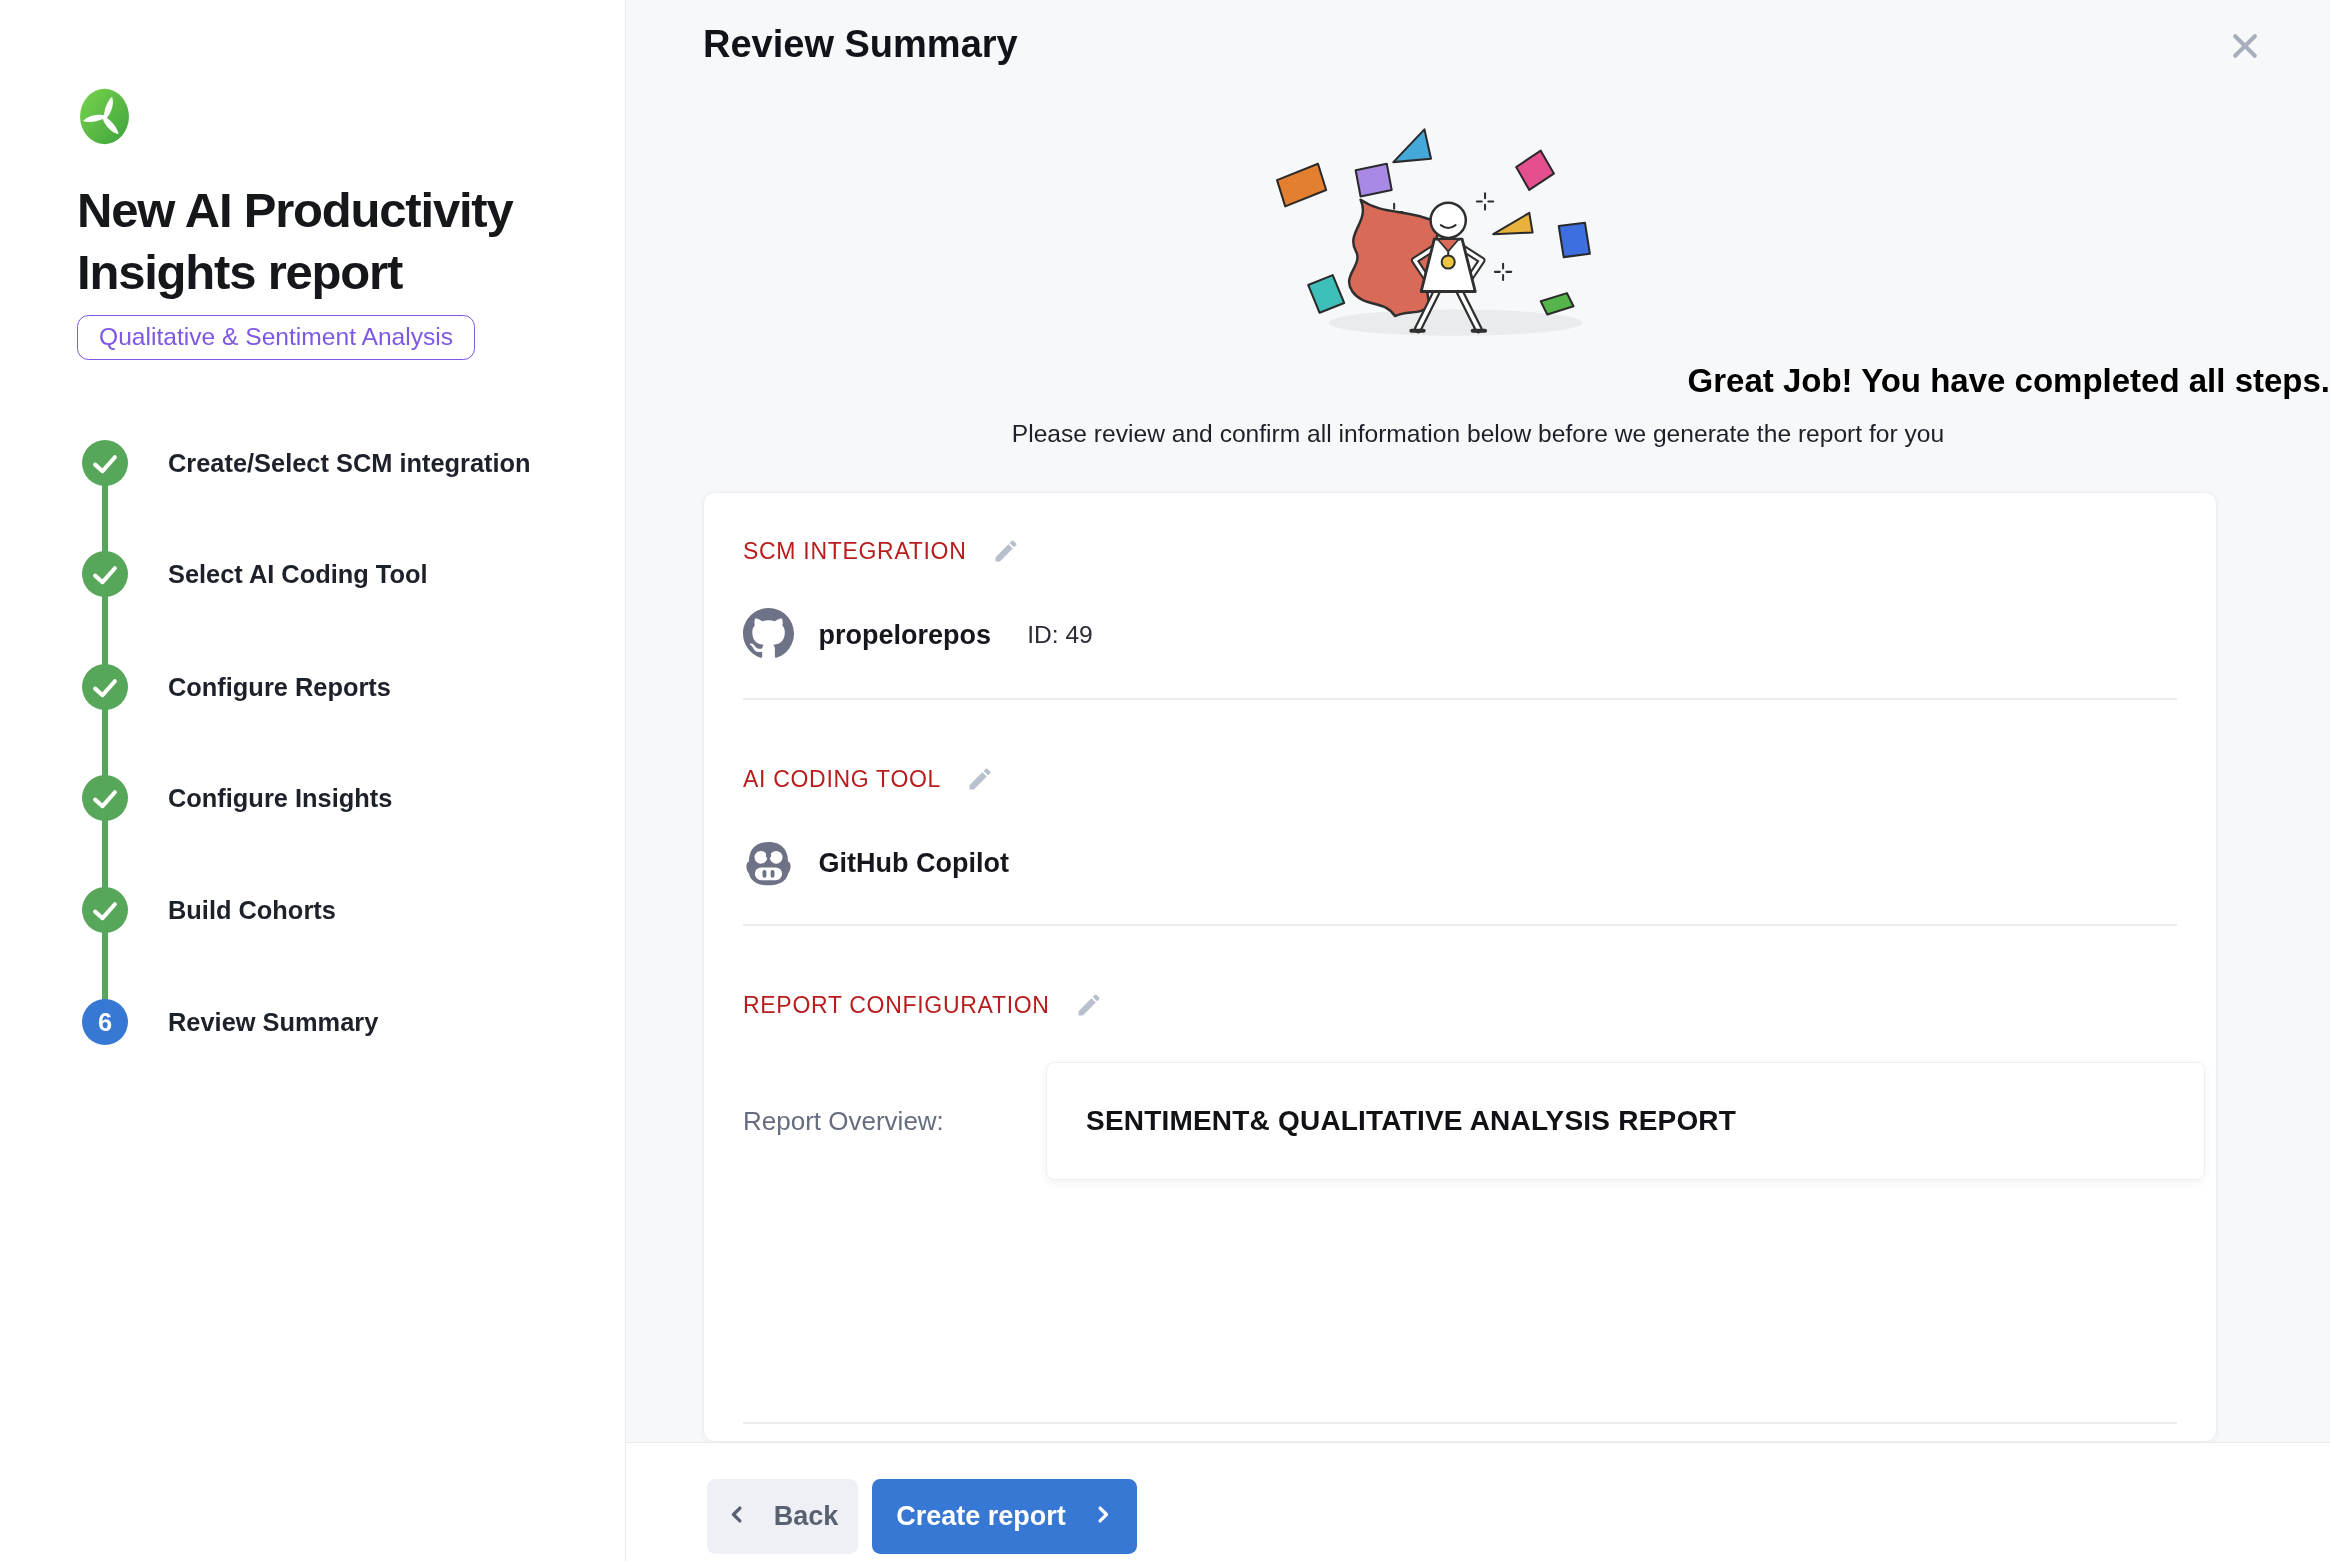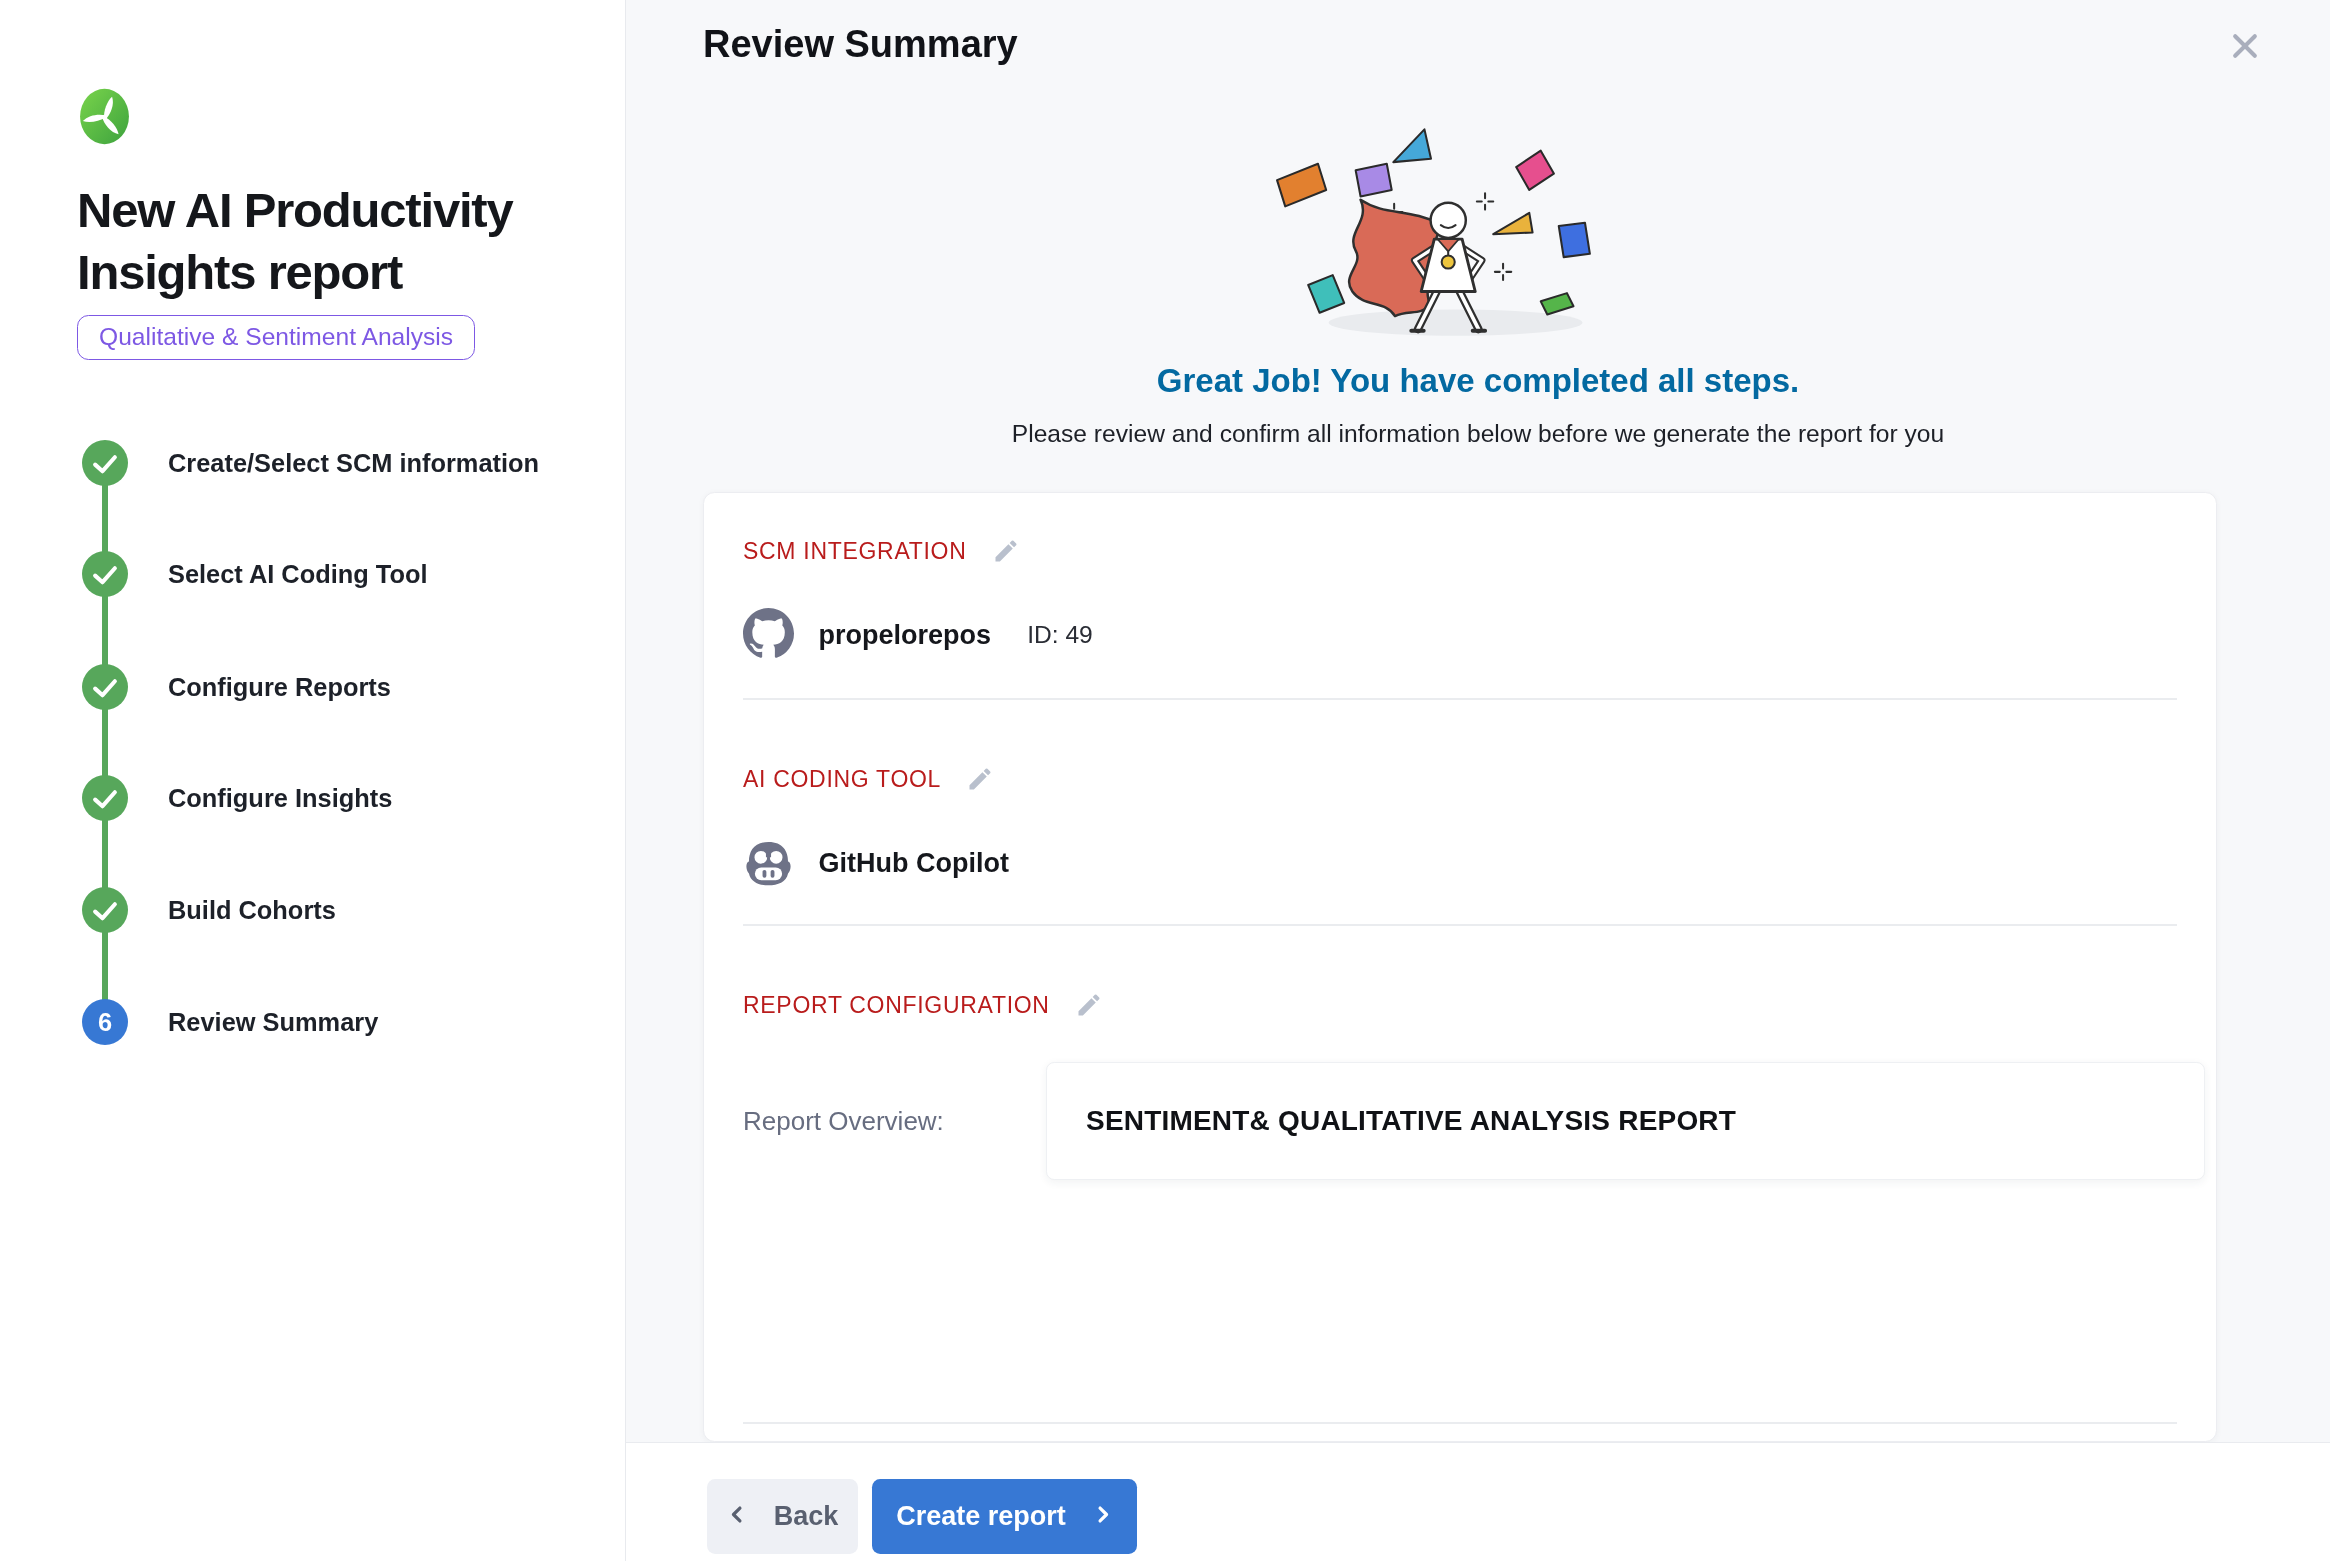--- a/index.html
+++ b/index.html
@@ -26,22 +26,22 @@
   .step.current .circle { background:#3778d4; color:#fff; font-size:25.4px; font-weight:700; }
   .step .lbl { margin-left:40px; font-size:25.4px; font-weight:600; color:#1d2129; white-space:nowrap; }
   .s1{top:440px}.s2{top:551px}.s3{top:664px}.s4{top:775px}.s5{top:887px}.s6{top:999px}
 
   
   .main { position:absolute; left:626px; top:0; width:1704px; height:1562px; background:#f7f8fa; }
   .main-title { position:absolute; left:77px; top:23px; font-size:38px; font-weight:700; color:#111318; }
   .close-btn { position:absolute; right:66px; top:28px; width:39px; height:39px;
                background:transparent; border:0; cursor:pointer; }
   .illustration { position:absolute; left:615px; top:116px; }
-  .congrats-h { position:absolute; left:0; top:362px; width:100%; text-align:center;
-                font-size:33px; font-weight:600; color:#0369a1; }
+  .congrats-h { position:absolute; left:0; top:362px; width:100%; text-align:right;
+                font-size:33px; font-weight:600; color:#000000; }
   .congrats-sub { position:absolute; left:0; top:420px; width:100%; text-align:center;
                   font-size:24.6px; color:#1d2027; }
 
   
   .card { position:absolute; left:77px; top:492px; width:1514px; height:950px;
           background:#ffffff; border:0.8px solid #ecedf1; border-radius:11.5px;
           box-shadow:0 1.6px 6.6px rgba(30,40,60,.04); overflow:hidden; }
   .sec-label { position:absolute; left:39px; display:flex; align-items:center; gap:24.6px; }
   .sec-label .cap { font-size:23px; letter-spacing:0.7px; color:#b91c1c; font-weight:500; }
   .edit-btn { background:transparent; border:0; cursor:pointer; width:29.5px; height:29.5px; padding:0; }
@@ -99,21 +99,21 @@
   <span class="badge">Qualitative &amp; Sentiment Analysis</span>
 
   <div class="connector"></div>
 
   <div class="step s1 complete">
     <span class="circle">
       <svg width="46" height="46" viewBox="0 0 56 56">
           <polyline points="16,30 25,38 40,21" fill="none" stroke="#fff" stroke-width="5" stroke-linecap="round" stroke-linejoin="round"></polyline>
         </svg>
     </span>
-    <span class="lbl">Create/Select SCM information</span>
+    <span class="lbl">Create/Select SCM integration</span>
   </div>
   <div class="step s2 complete">
     <span class="circle">
       <svg width="46" height="46" viewBox="0 0 56 56">
           <polyline points="16,30 25,38 40,21" fill="none" stroke="#fff" stroke-width="5" stroke-linecap="round" stroke-linejoin="round"></polyline>
         </svg>
     </span>
     <span class="lbl">Select AI Coding Tool</span>
   </div>
   <div class="step s3 complete">

